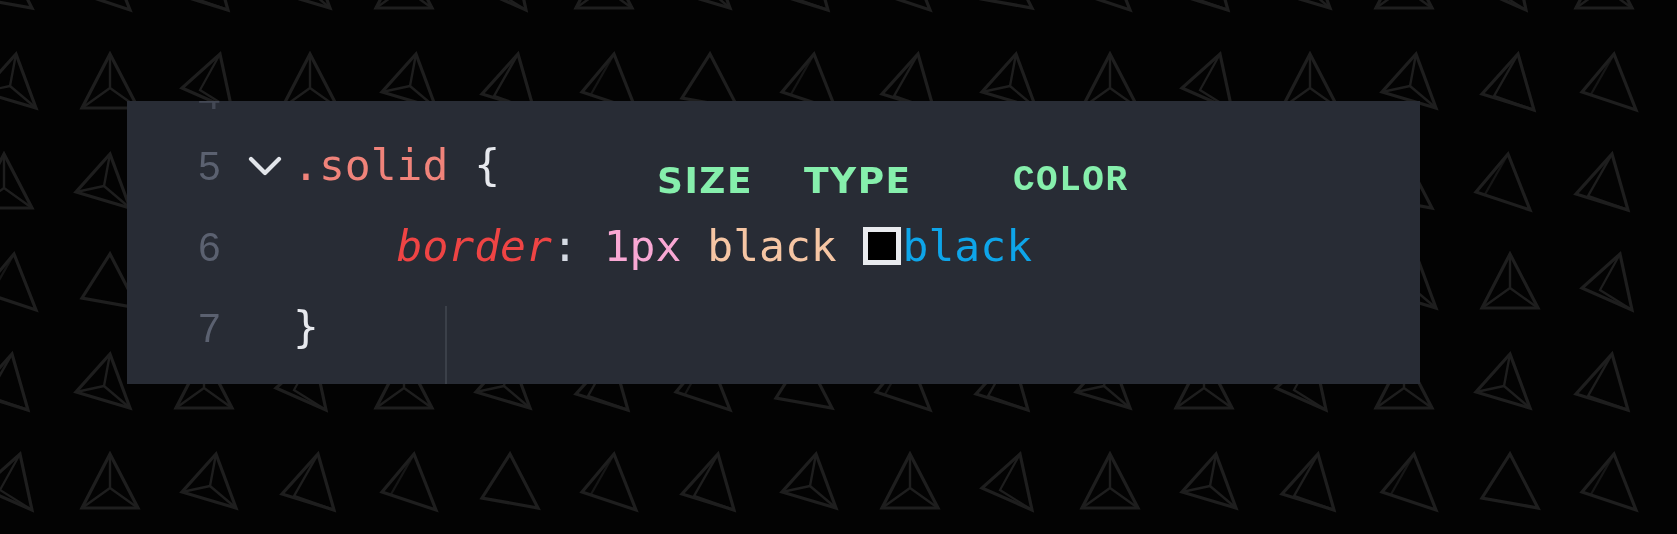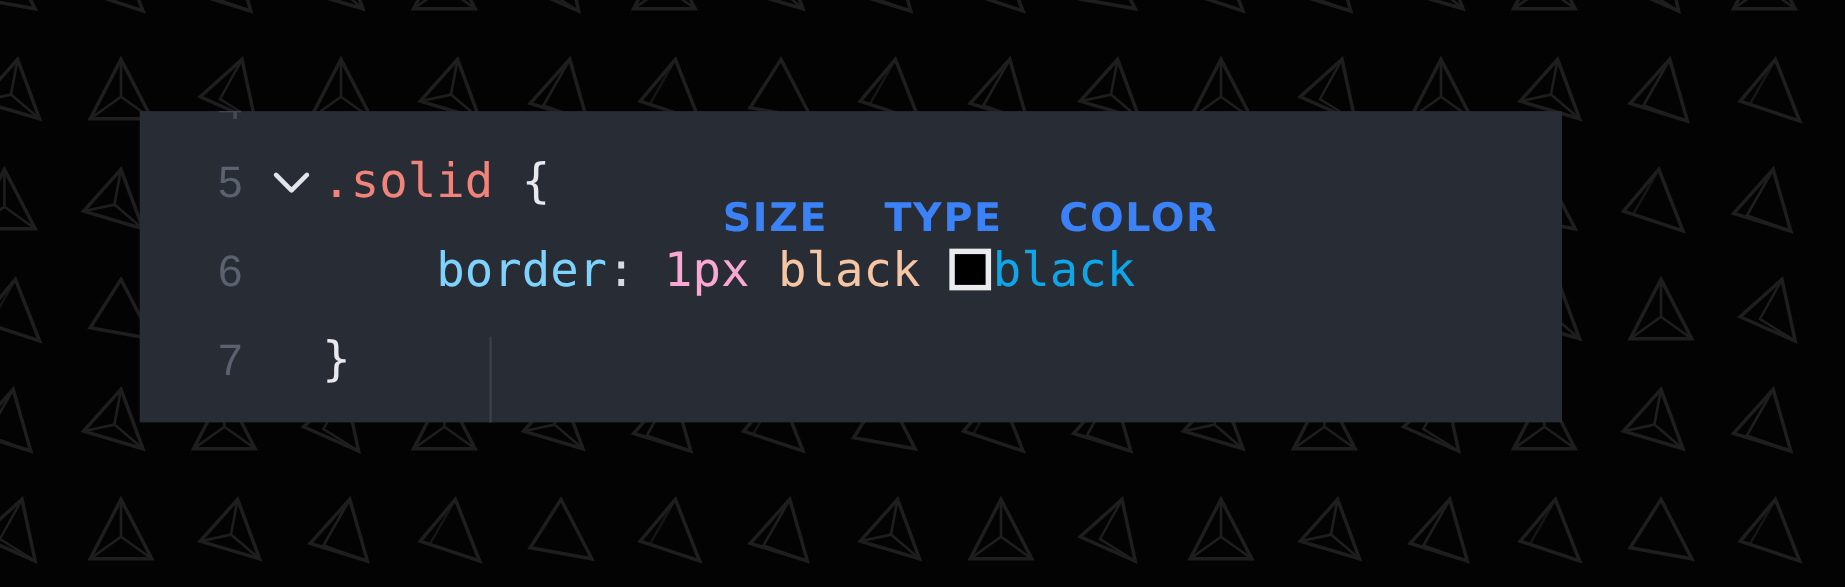--- a/index.html
+++ b/index.html
@@ -78,21 +78,21 @@
     font-family: "DejaVu Sans Mono", monospace;
     font-size: 43px;
     line-height: 1;
     white-space: pre;
     letter-spacing: 0px;
   }
 
   
   .tok-selector  { color: #f0837a; }
   .tok-brace     { color: #e7e9ee; }
-  .tok-property  { color: #7dd3fc; }
+  .tok-property  { color: #ef4444; font-style: italic; }
   .tok-punct     { color: #d5dae3; }
   .tok-number    { color: #f9a8d4; }
   .tok-keyword   { color: #f6c6a4; }
   .tok-colorname { color: #0ea5e9; }
 
   
   .indent-guide {
     position: absolute;
     left: 318px;
     top: 205px;
@@ -123,28 +123,27 @@
     border: 5px solid #e9ebef;
     box-sizing: border-box;
     vertical-align: -4px;
     margin-right: 2px;
   }
 
   
   .annotation {
     position: absolute;
     z-index: 3;
-    color: #3b82f6;
+    color: #86efac;
     font-family: "DejaVu Sans", sans-serif;
     font-weight: 700;
     font-size: 36px;
     letter-spacing: 1.5px;
     line-height: 1;
     white-space: nowrap;
-    margin-top: 18px;
   }
 </style>
 </head>
 <body>
 
 <div id="stage">
 
   <svg id="bg-pattern" width="1677" height="534" viewBox="0 0 1677 534" aria-hidden="true">
     <defs>
 
@@ -313,15 +312,15 @@
     <div class="code-line" style="top:186px;">
       <div class="gutter">7</div>
       <div class="fold-col"></div>
       <div class="code-text"><span class="tok-brace">}</span></div>
     </div>
 
   </div>
 
   <div class="annotation" style="left:657px; top:163px;">SIZE</div>
   <div class="annotation" style="left:804px; top:163px;">TYPE</div>
-  <div class="annotation" style="left:963px; top:163px;">COLOR</div>
+  <div class="annotation" style="left:1013px; top:163px;font-family:Liberation Mono, monospace;">COLOR</div>
 
 </div>
 
 </body></html>

